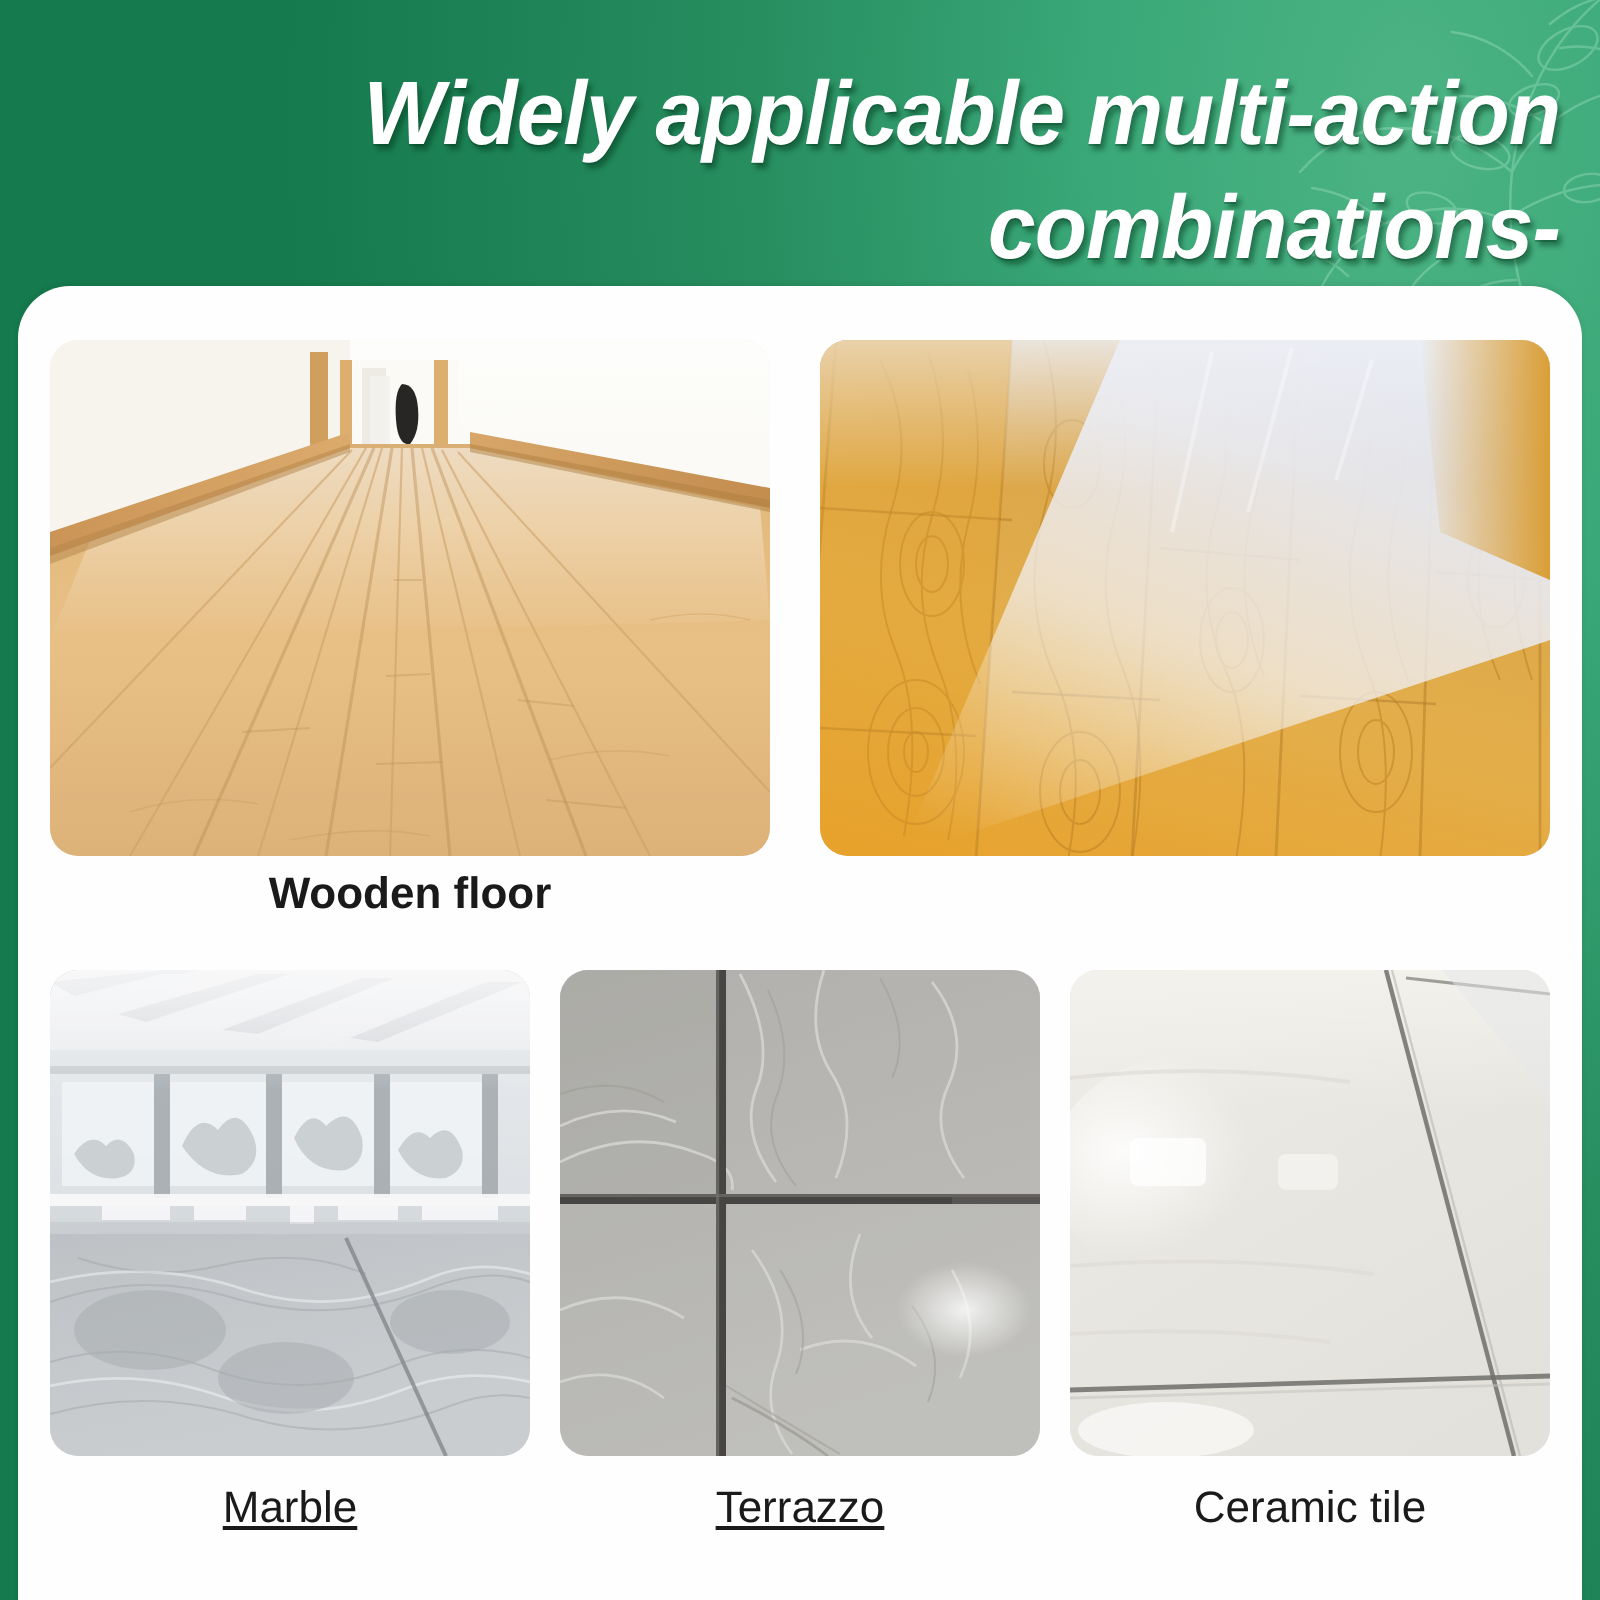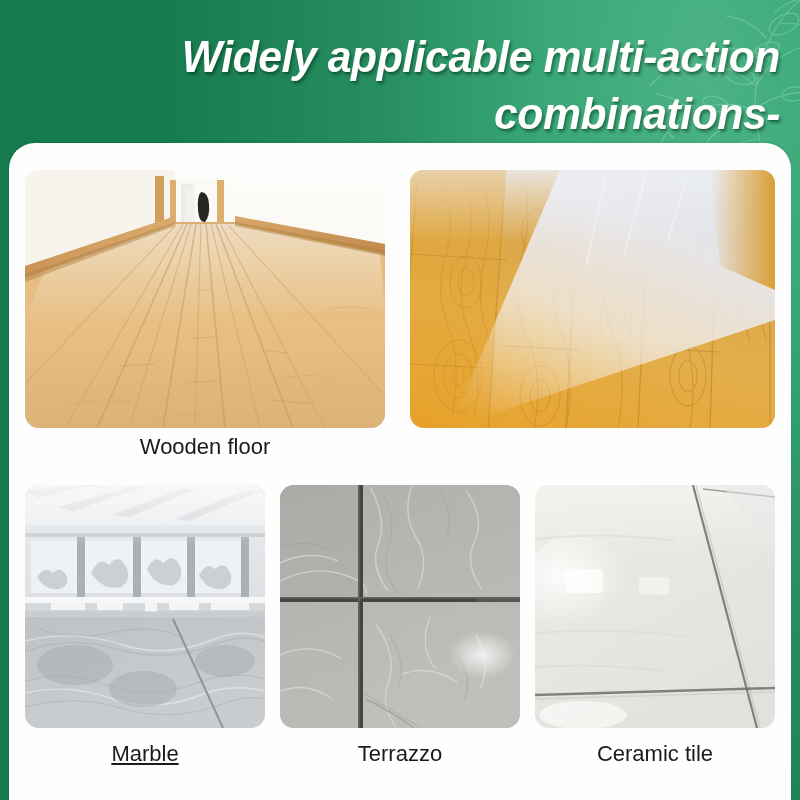--- a/index.html
+++ b/index.html
@@ -84,36 +84,36 @@
     left:0; width:100%;
     text-align:center;
     color:#1a1a1a;
     font-size:22px;
     line-height:26px;
     font-family:"Liberation Sans", sans-serif;
     white-space:nowrap;
   }
 
   
-  #cell-wooden   { left:16px;  top:27px; width:360px; height:273px; }
+  #cell-wooden   { left:16px;  top:27px; width:360px; height:273px;font-weight:bold; }
   #cell-wooden   .thumb{ width:360px; height:258px; }
   #cell-wooden   .caption{ top:264px; }
 
   #cell-laminate { left:401px; top:27px; width:365px; height:273px; }
   #cell-laminate .thumb{ width:365px; height:258px; }
   #cell-laminate .caption{ top:264px; }
 
   
   #cell-marble  { left:16px;  top:42px; width:240px; height:300px; }
   #cell-marble  .thumb{ width:240px; height:243px; }
   #cell-marble  .caption{ top:256px;text-decoration:underline; }
 
   #cell-terrazzo{ left:271px; top:42px; width:240px; height:300px; }
   #cell-terrazzo .thumb{ width:240px; height:243px; }
-  #cell-terrazzo .caption{ top:256px; }
+  #cell-terrazzo .caption{ top:256px;text-decoration:underline; }
 
   #cell-ceramic { left:526px; top:42px; width:240px; height:300px;padding-left:36px; }
   #cell-ceramic  .thumb{ width:240px; height:243px; }
   #cell-ceramic  .caption{ top:256px; }
 
   .thumb svg{ display:block; width:100%; height:100%; }
 </style>
 </head>
 <body>
 

